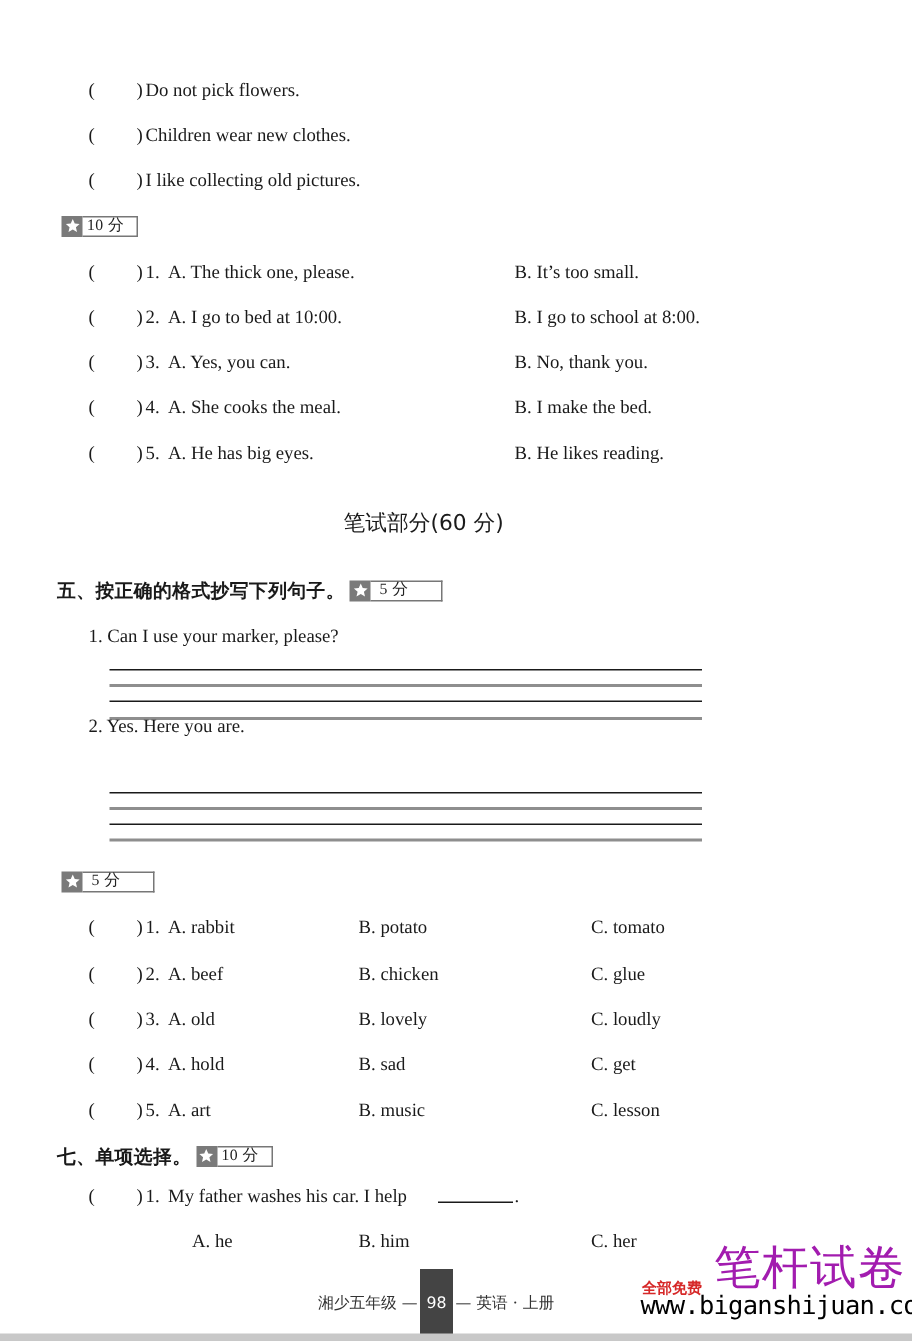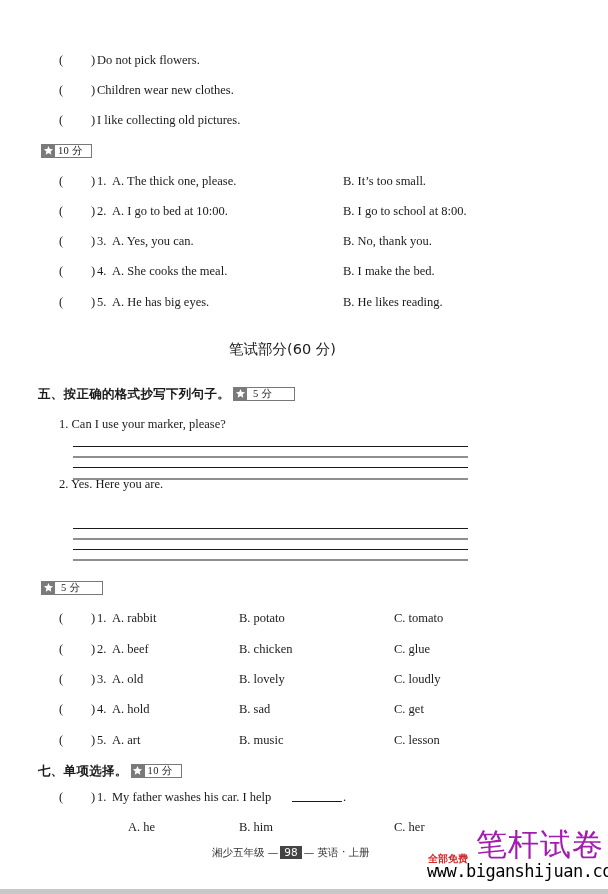--- a/index.html
+++ b/index.html
@@ -22,21 +22,21 @@
   .badge .pts {
     height: 12px; border: 1px solid #777; border-left: none; padding: 0 5px 0 3px;
     font-family: "Liberation Serif", serif; font-weight: normal; font-size: 10.5px; line-height: 12px;
     color: #222; display: inline-block; min-width: 28px; text-align: left;
   }
   .section-title { font-family: "DejaVu Sans", "Liberation Sans", sans-serif; font-size: 14.5px; line-height: 18px; }
   .wline { position: absolute; left: 73px; width: 395px; height: 0; }
   .wl-dark { border-top: 1px solid #1a1a1a; }
   .wl-gray { border-top: 2px solid #8e8e8e; }
   .footer { font-family: "DejaVu Serif", "Liberation Serif", serif; font-size: 10.5px; color: #333; }
-  .pagebox { display: inline-block; background: #444; color: #fff; padding: 0 4px; font-family: "DejaVu Sans", sans-serif; font-size: 10.5px; line-height: 13px; margin: 0 2px; }
+  .pagebox { display: inline-block; background: #444; color: #fff; padding: 17px 4px; font-family: "DejaVu Sans", sans-serif; font-size: 10.5px; line-height: 13px; margin: 0 2px; }
   .wm-title { font-family: Liberation Sans, sans-serif; font-size: 31px; line-height: 34px; color: #a21caf; letter-spacing: 1px; margin-left: 23px; }
   .wm-red { font-family: "DejaVu Sans", sans-serif; font-size: 10px; color: #d62828; font-weight: bold; }
   .wm-url { font-family: "DejaVu Sans Mono", "Liberation Mono", monospace; font-size: 17px; color: #000; letter-spacing: -0.5px; }
   .bottom-bar { position: absolute; left: 0; top: 889px; width: 608px; height: 5px; background: #c8c8c8; }
 </style>
 </head>
 <body>
 
 <div>
   <span class="abs txt" style="left:59px; top:52px;">(</span>

